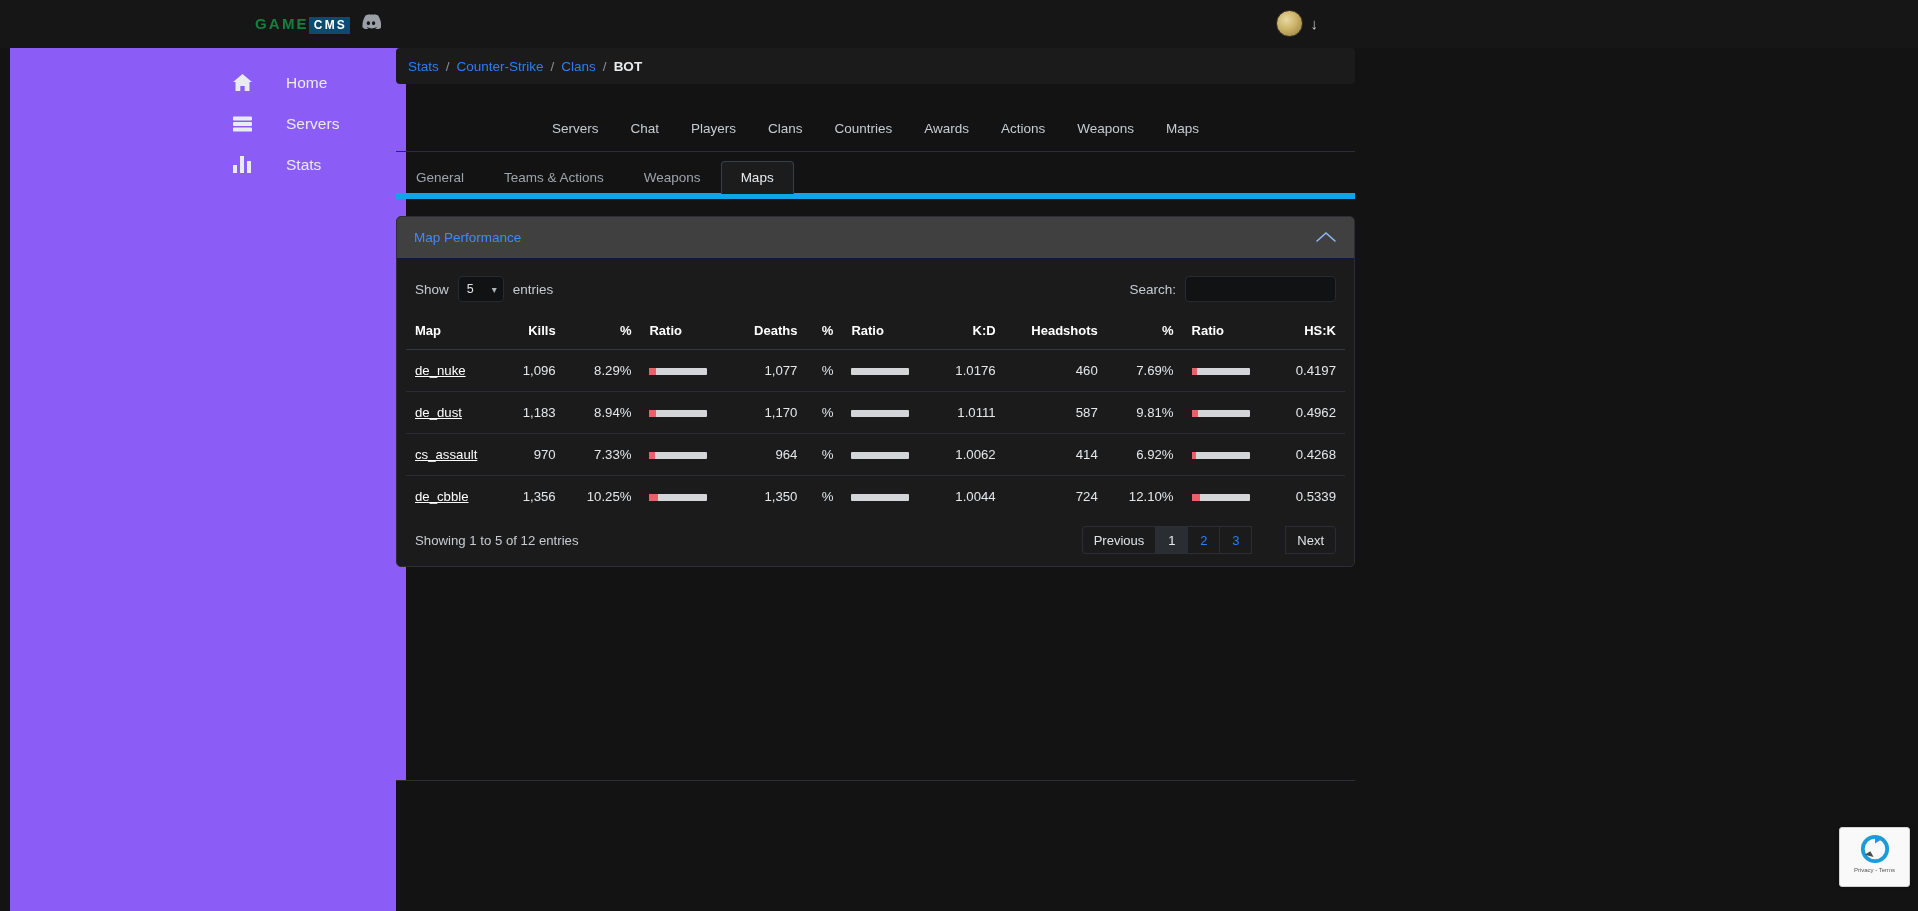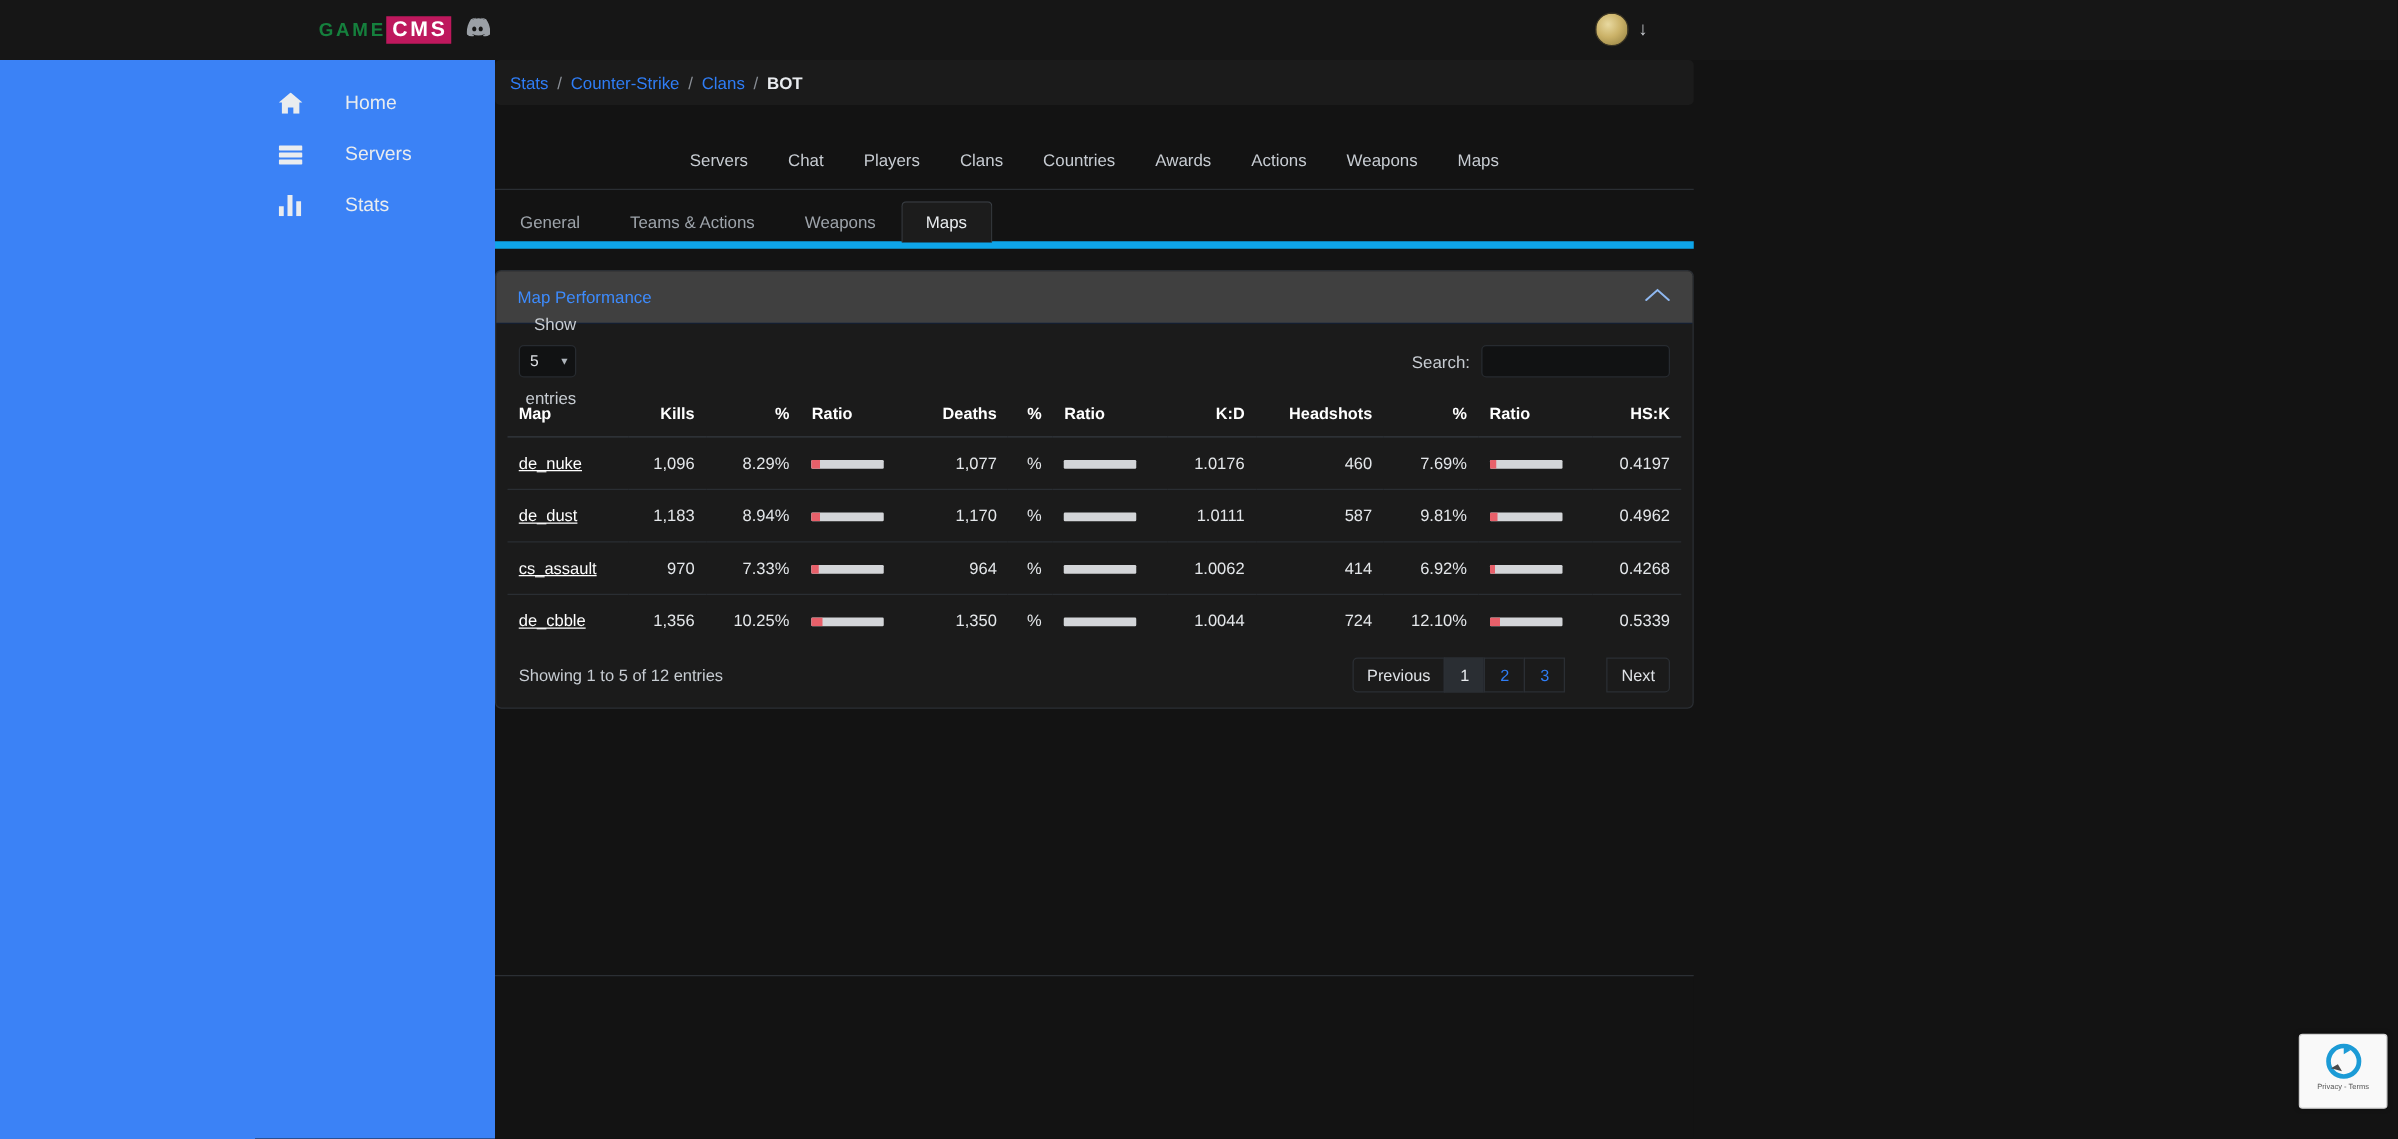--- a/index.html
+++ b/index.html
@@ -20,40 +20,40 @@
   }
   .logo-wrap {
     position: absolute; left: 255px; top: 14px;
     display: flex; align-items: center; gap: 11px;
   }
   .logo-game {
     color: #15803d; font-size: 15px; font-weight: bold;
     letter-spacing: 2.2px; font-family: "Liberation Sans", sans-serif;
   }
   .logo-cms {
-    background: #be185d; color: #ffffff; font-size: 17px; font-weight: bold;
+    background: #0c4a6e; color: #ffffff; font-size: 12px; font-weight: bold;
     letter-spacing: 2.2px; padding: 1px 3px 2px 5px;
   }
   .discord-icon { display: block; }
 
   .avatar-wrap {
     position: absolute; right: 600px; top: 10px;
     display: flex; align-items: center; gap: 8px;
   }
   .avatar {
     width: 27px; height: 27px; border-radius: 50%;
     background: radial-gradient(circle at 38% 34%, #e8d9a0 0%, #cbb268 45%, #8d7a3c 100%);
     border: 1px solid #3a3423;
   }
   .caret-down { color: #c9ccd1; font-size: 15px; line-height: 1; }
 
   
   .sidebar {
-    position: absolute; left: 0; top: 48px; width: 396px; height: 863px;
-    background: #3b82f6;
+    position: absolute; left: 10px; top: 48px; width: 396px; height: 863px;
+    background: #8b5cf6;
     padding-top: 14px;
   }
   .side-item {
     display: flex; align-items: center;
     height: 41px; padding-left: 222px; gap: 34px;
     color: #e9ecef; font-size: 15.5px; cursor: pointer;
   }
   .side-item .ico { width: 20px; height: 20px; display: flex; align-items: center; justify-content: center; color: #e9ecef; }
 
   
@@ -107,21 +107,21 @@
     padding: 0 18px 0 17px;
     border-radius: 4px 4px 0 0;
     border-bottom: 1px solid #0a1c3c;
   }
   .card-title { color: #3d8bfd; font-size: 13.5px; }
   .chev-up { color: #8fb8f0; }
 
   .card-body { padding: 12px 9px 0; }
 
   .dt-top { display: flex; align-items: center; justify-content: space-between; height: 36px; padding: 0 9px; }
-  .dt-len { display: flex; align-items: flex-end; gap: 9px; font-size: 13.5px; color: #c7ccd2; flex-direction: column; }
+  .dt-len { display: flex; align-items: center; gap: 9px; font-size: 13.5px; color: #c7ccd2; }
   .dt-select {
     background: #111213; border: 1px solid #272b30; border-radius: 4px;
     color: #dfe2e6; font-size: 12.5px; height: 26px; width: 46px;
     display: flex; align-items: center; justify-content: space-between;
     padding: 0 6px 0 8px; cursor: pointer;
   }
   .dt-select .cv { font-size: 10px; color: #aeb4bb; }
   .dt-search { display: flex; align-items: center; gap: 9px; font-size: 13.5px; color: #c7ccd2; }
   .dt-input {
     background: #111213; border: 1px solid #272b30; border-radius: 4px;

